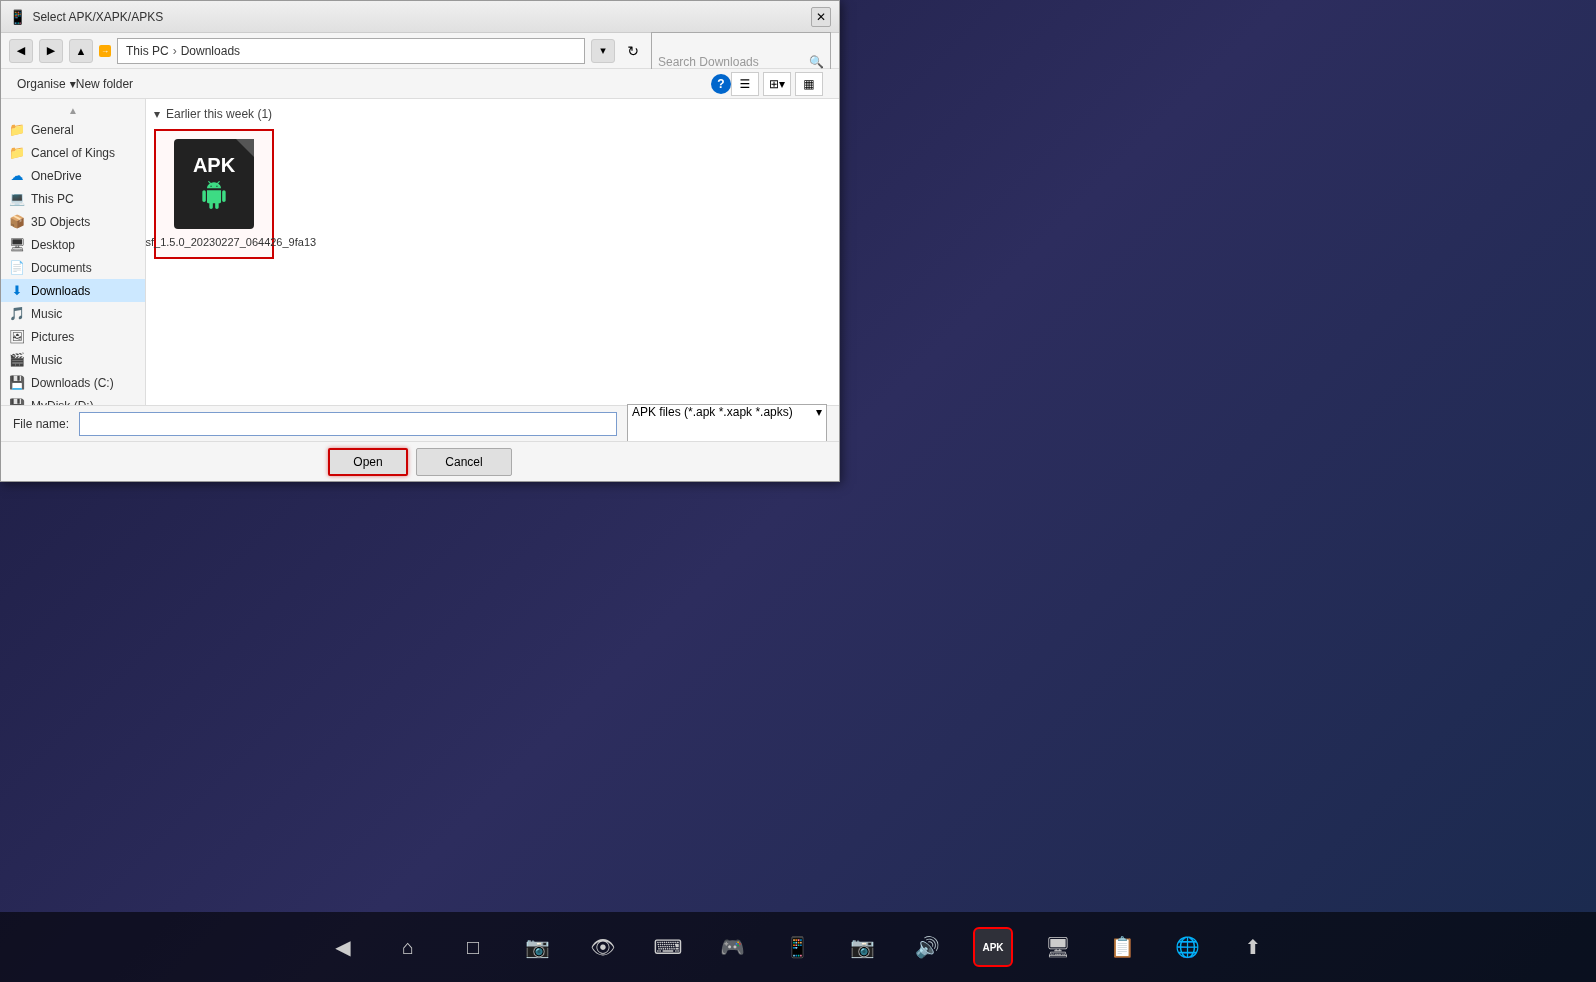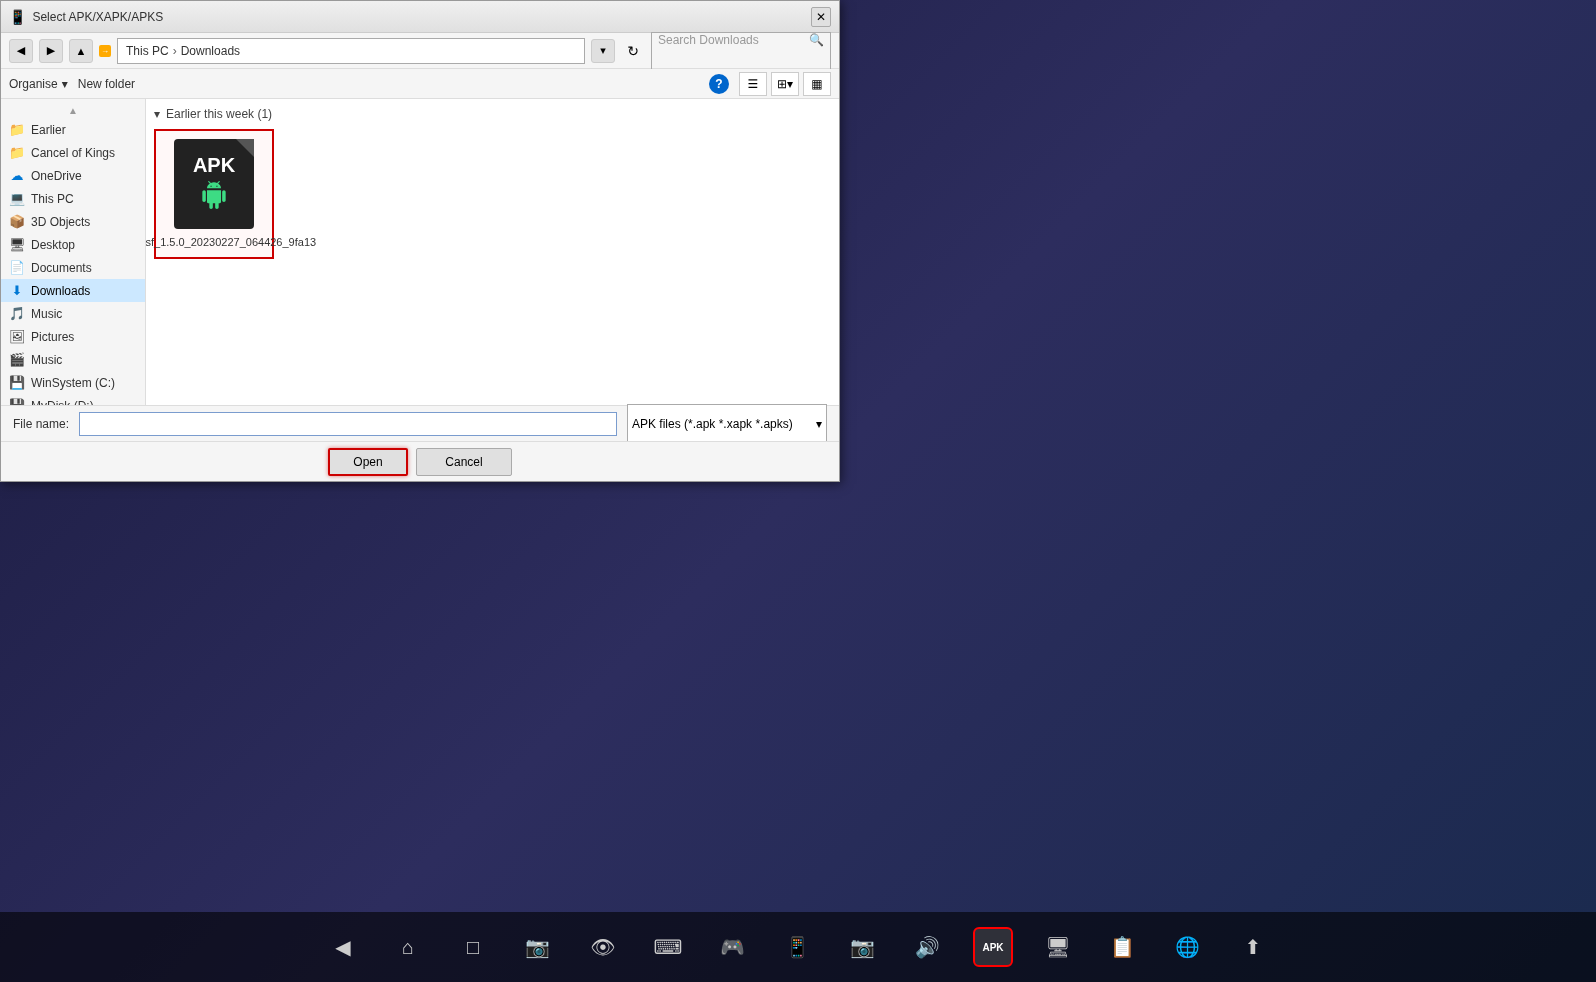--- a/index.html
+++ b/index.html
@@ -148,21 +148,21 @@
       align-items: center;
       justify-content: center;
       font-size: 14px;
       cursor: pointer;
     }
     .search-box {
       height: 38px;
       width: 180px;
       border: 1px solid #aaa;
       display: flex;
-      align-items: flex-start;
+      align-items: flex-end;
       padding: 0 6px;
       font-size: 12px;
       gap: 4px;
     }
 
     .dialog-body {
       display: flex;
       flex: 1;
       overflow: hidden;
     }
@@ -306,21 +306,21 @@
       outline: none;
     }
     .filetype-dropdown {
       height: 40px;
       border: 1px solid #aaa;
       background: white;
       font-size: 12px;
       padding: 0 4px;
       width: 200px;
       display: flex;
-      align-items: center;
+      align-items: flex-start;
       justify-content: space-between;
       cursor: pointer;
     }
 
     
     .dialog-actions {
       height: 40px;
       background: #f5f5f5;
       border-top: 1px solid #ddd;
       display: flex;
@@ -363,22 +363,21 @@
       width: 756px;
       height: 982px;
     }
 
     .organise-bar {
       height: 30px;
       background: #f5f5f5;
       border-bottom: 1px solid #ddd;
       display: flex;
       align-items: center;
-      padding: 0 8px;
-      gap: 10px;
+      padding: 0 16px;
       font-size: 12px;
     }
     .organise-btn {
       display: flex;
       align-items: center;
       gap: 4px;
       cursor: pointer;
       color: #333;
     }
     .new-folder-btn {
@@ -470,21 +469,21 @@
       <div class="view-icon-btn">▦</div>
     </div>
   </div>
 
   <div class="dialog-body">
 
     <div class="dialog-sidebar">
       <div class="sidebar-scroll-arrow">▲</div>
       <div class="sidebar-item">
         <span class="icon">📁</span>
-        <span>Earlier</span>
+        <span>General</span>
       </div>
       <div class="sidebar-item">
         <span class="icon">📁</span>
         <span>Cancel of Kings</span>
       </div>
       <div class="sidebar-item">
         <span class="icon" style="color:#0078d4;">☁</span>
         <span>OneDrive</span>
       </div>
       <div class="sidebar-item">
@@ -514,21 +513,21 @@
       <div class="sidebar-item">
         <span class="icon">🖼</span>
         <span>Pictures</span>
       </div>
       <div class="sidebar-item">
         <span class="icon">🎬</span>
         <span>Music</span>
       </div>
       <div class="sidebar-item">
         <span class="icon">💾</span>
-        <span>WinSystem (C:)</span>
+        <span>Downloads (C:)</span>
       </div>
       <div class="sidebar-item">
         <span class="icon">💾</span>
         <span>MyDisk (D:)</span>
       </div>
 
     </div>
 
     <div class="dialog-content">
       <div class="section-header">

